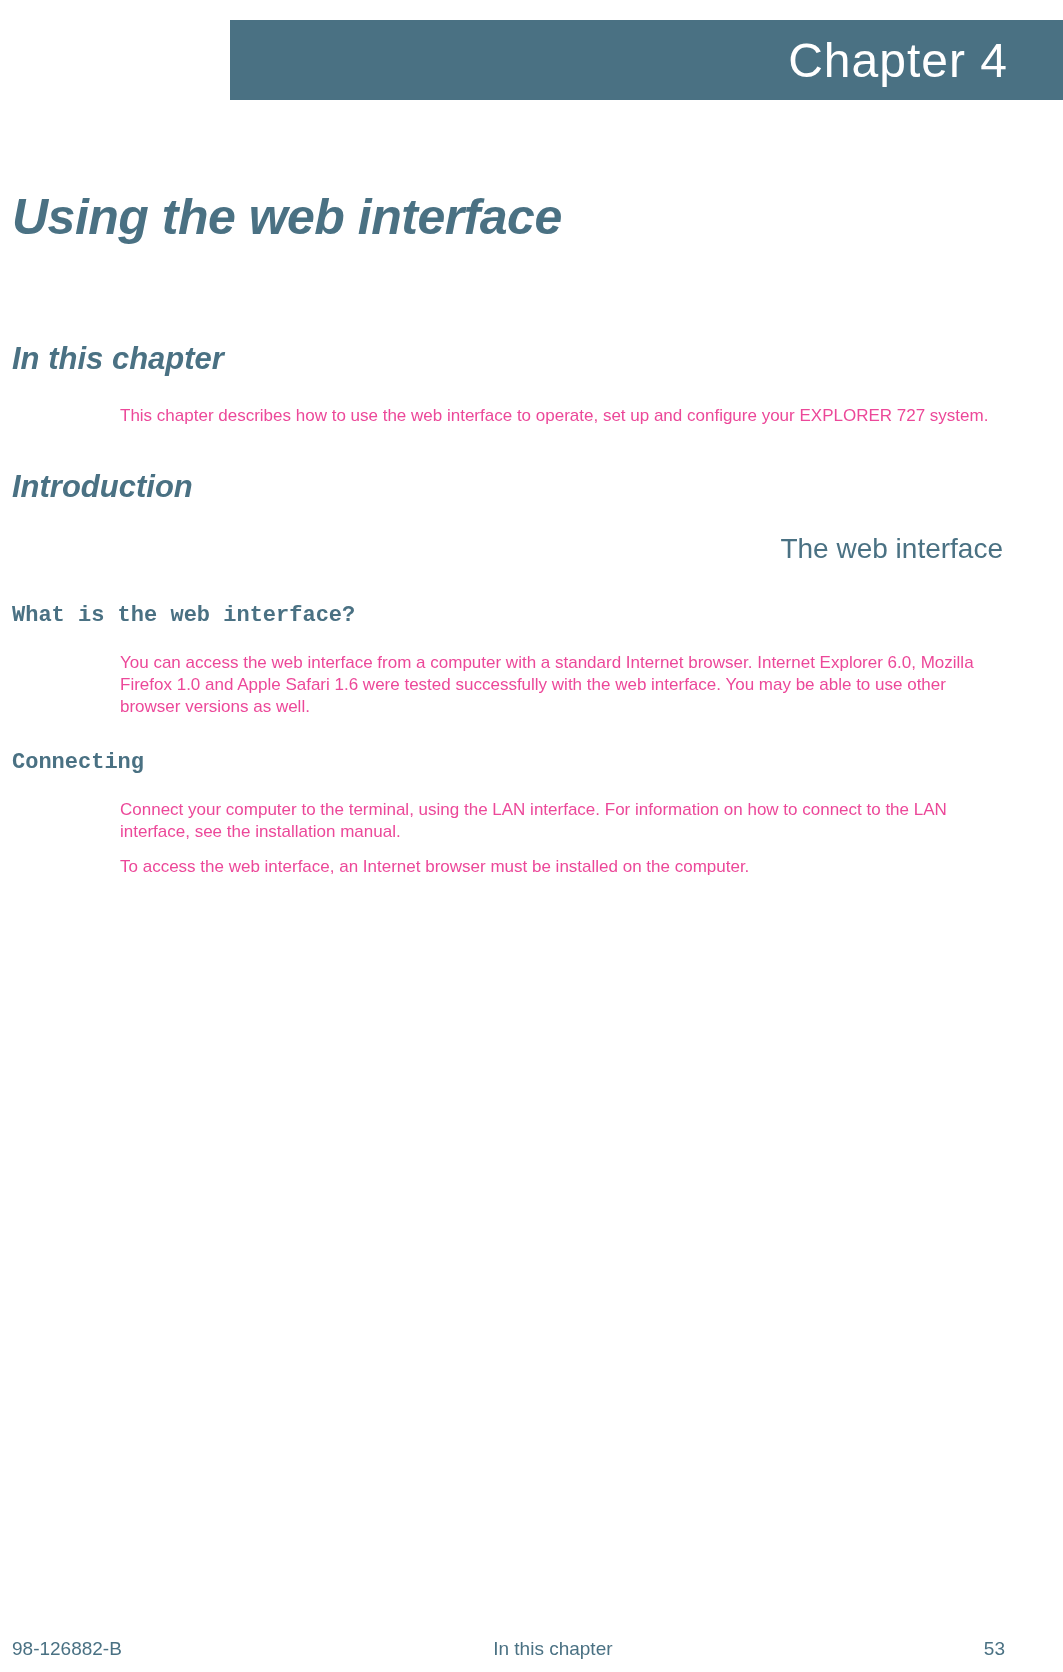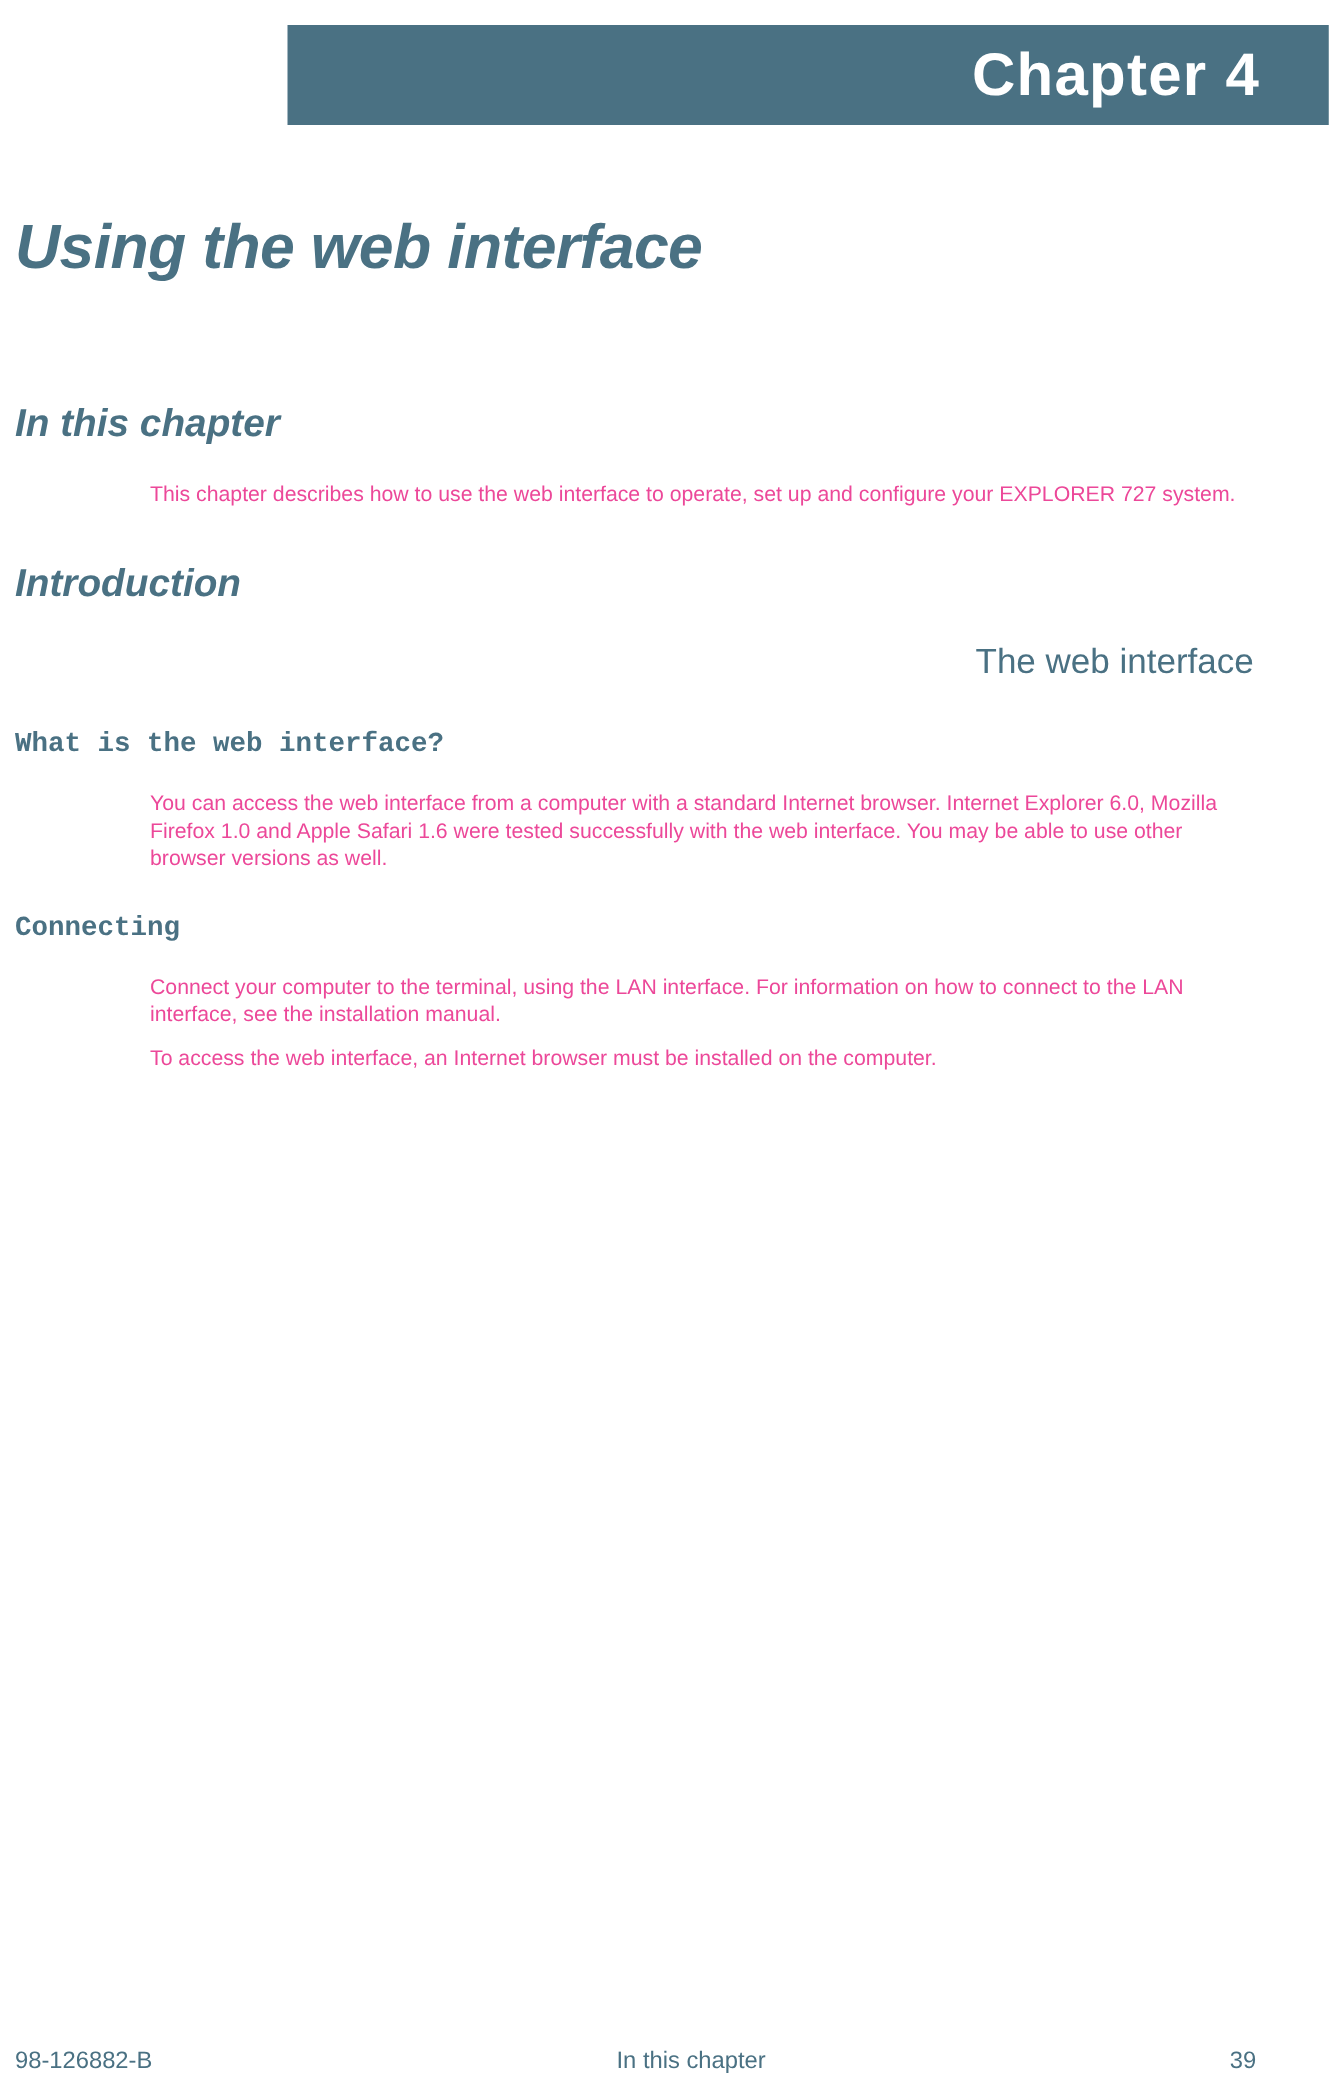--- a/index.html
+++ b/index.html
@@ -19,26 +19,26 @@
       height: 80px;
       background: #4a7183;
       display: flex;
       align-items: center;
       justify-content: flex-end;
       padding-right: 55px;
     }
     .chapter-banner-text {
       color: #fff;
       font-size: 48px;
-      font-weight: 700;
+      font-weight: 400;
       letter-spacing: 1px;
     }
     .content {
       position: absolute;
-      top: 168px;
+      top: 188px;
       left: 12px;
       right: 60px;
     }
     .chapter-title {
       color: #4a7183;
       font-size: 50px;
       font-style: italic;
       font-weight: 700;
       margin-bottom: 95px;
       letter-spacing: -0.5px;
@@ -111,14 +111,14 @@
   <p class="body-text block-spacer-md">You can access the web interface from a computer with a standard Internet browser. Internet Explorer 6.0, Mozilla Firefox 1.0 and Apple Safari 1.6 were tested successfully with the web interface. You may be able to use other browser versions as well.</p>
 
   <h4 class="sub-sub-heading">Connecting</h4>
   <p class="body-text">Connect your computer to the terminal, using the LAN interface. For information on how to connect to the LAN interface, see the installation manual.</p>
   <p class="body-text">To access the web interface, an Internet browser must be installed on the computer.</p>
 </div>
 
 <div class="footer">
   <span class="footer-left">98-126882-B</span>
   <span class="footer-center">In this chapter</span>
-  <span class="footer-right">39</span>
+  <span class="footer-right">53</span>
 </div>
 
 </body></html>

